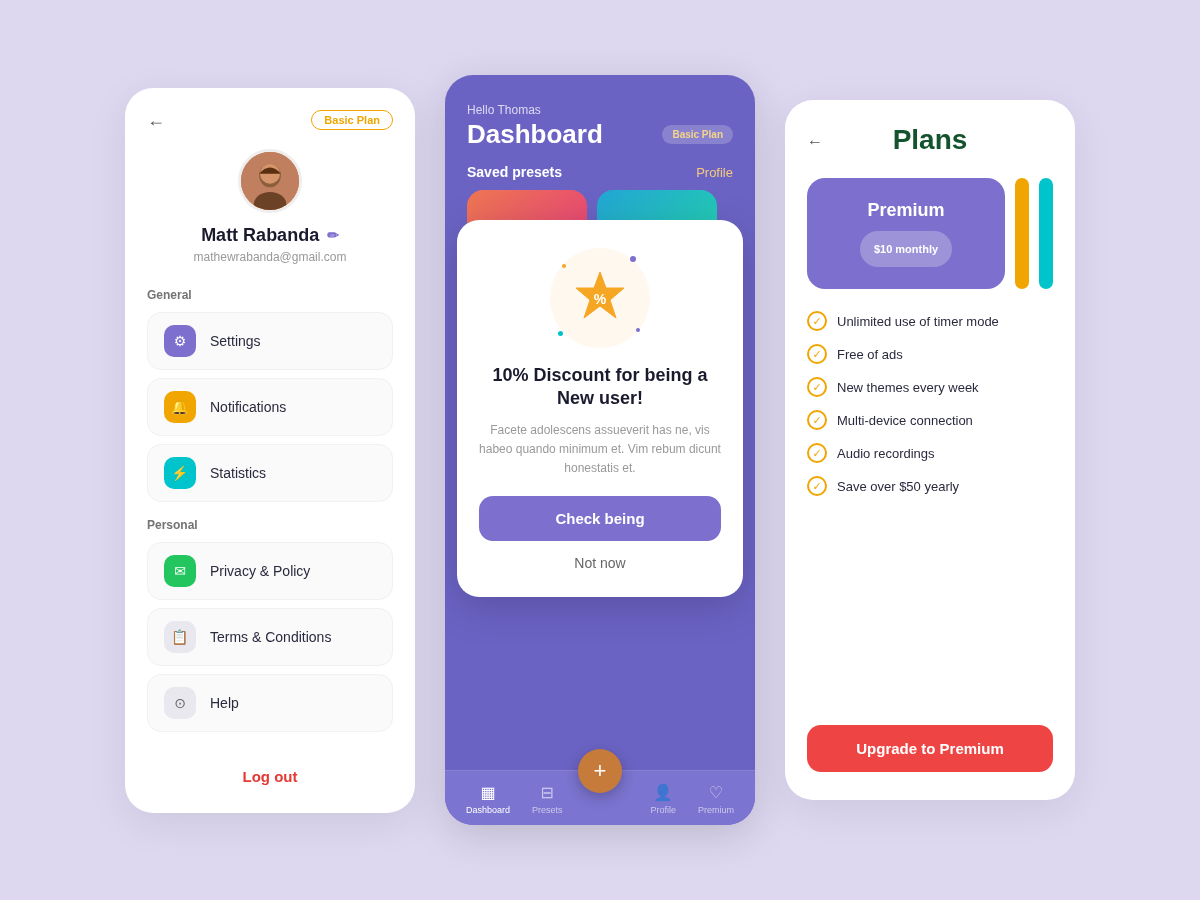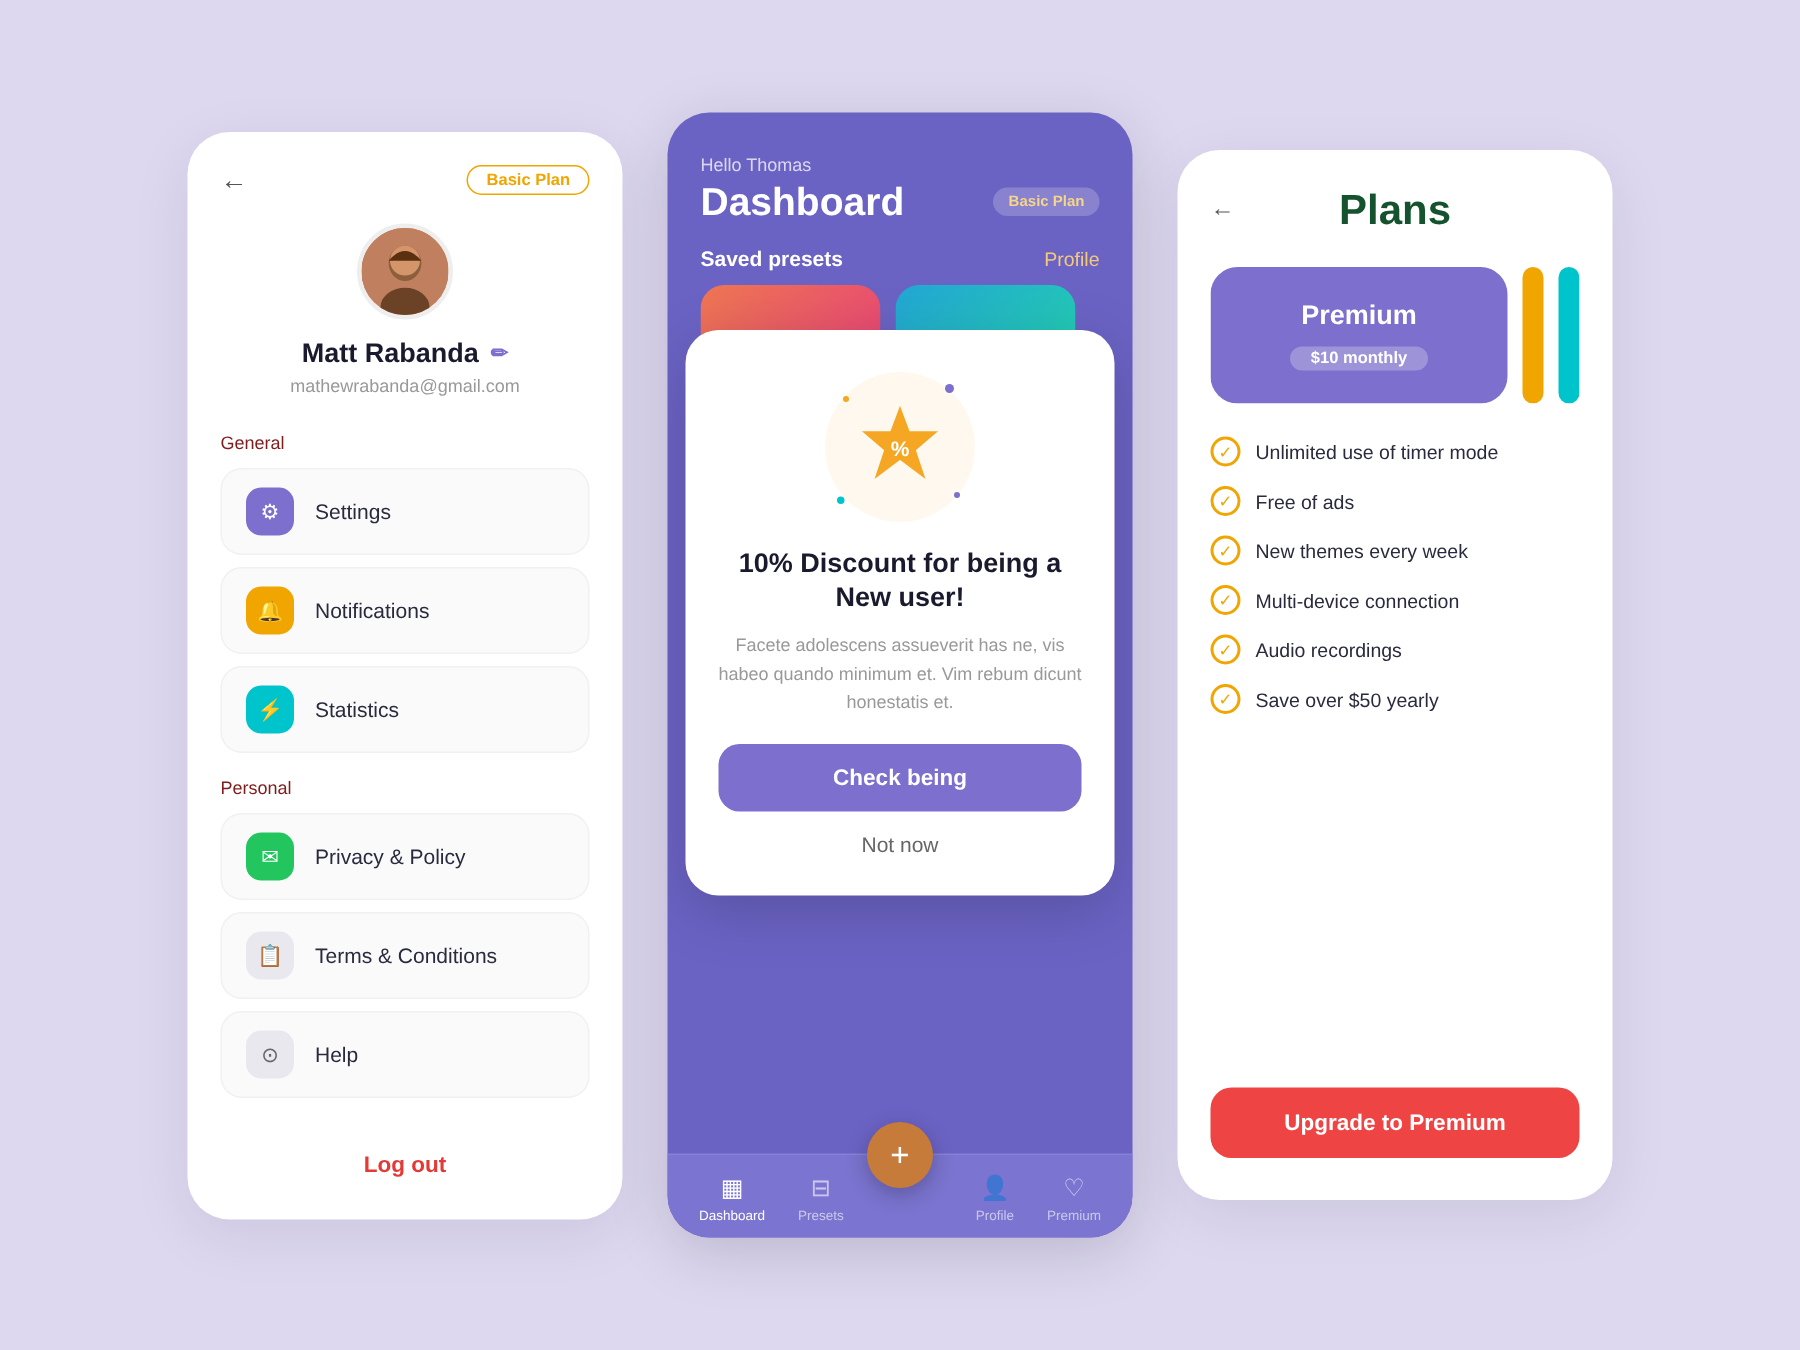--- a/index.html
+++ b/index.html
@@ -69,22 +69,22 @@
       align-items: center;
       gap: 8px;
       margin-bottom: 4px;
     }
     .edit-icon { color: #7c6fcd; font-size: 14px; cursor: pointer; }
     .user-email { font-size: 12px; color: #999; margin-bottom: 24px; }
 
     .section-label {
       width: 100%;
       font-size: 12px;
-      font-weight: 400;
-      color: #7f1d1d;
+      font-weight: 700;
+      color: #737373;
       margin-bottom: 10px;
       text-align: left;
     }
     .menu-items { width: 100%; display: flex; flex-direction: column; gap: 8px; margin-bottom: 16px; }
     .menu-item {
       display: flex;
       align-items: center;
       gap: 14px;
       background: #fafafa;
       border: 1px solid #f0f0f5;
@@ -333,21 +333,21 @@
       align-items: center;
       min-width: 0;
     }
     .premium-label { color: #fff; font-size: 18px; font-weight: 700; margin-bottom: 10px; }
     .price-badge {
       background: rgba(255,255,255,0.25);
       border-radius: 20px;
       color: #fff;
       font-size: 11px;
       font-weight: 600;
-      padding: 2px 14px;
+      padding: 12px 14px;
     }
     .side-card-yellow {
       background: #f0a500;
       border-radius: 14px;
       width: 14px;
       flex-shrink: 0;
     }
     .side-card-blue {
       background: #00c4cc;
       border-radius: 14px;

